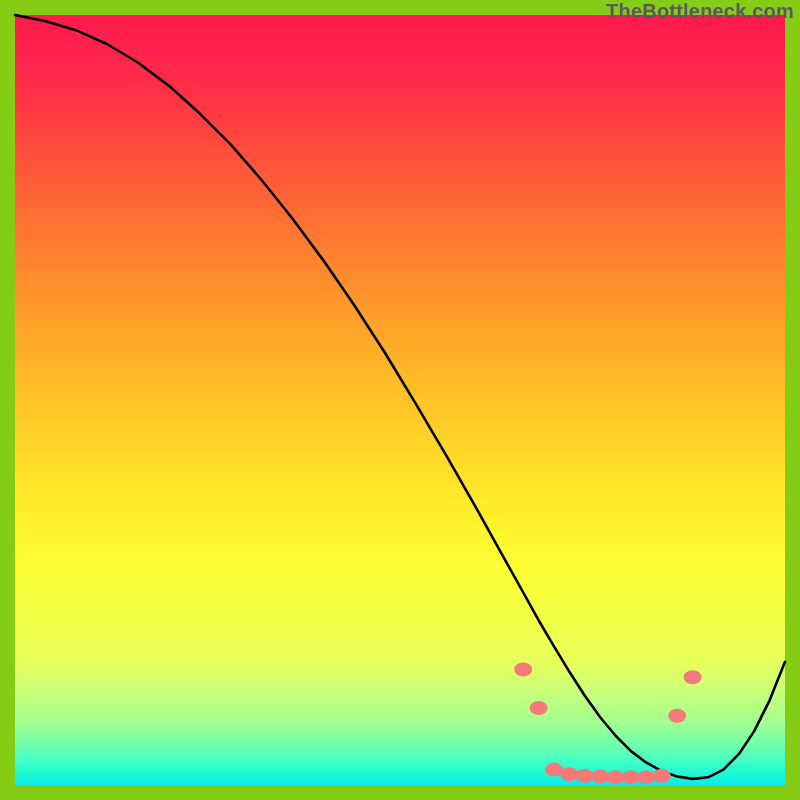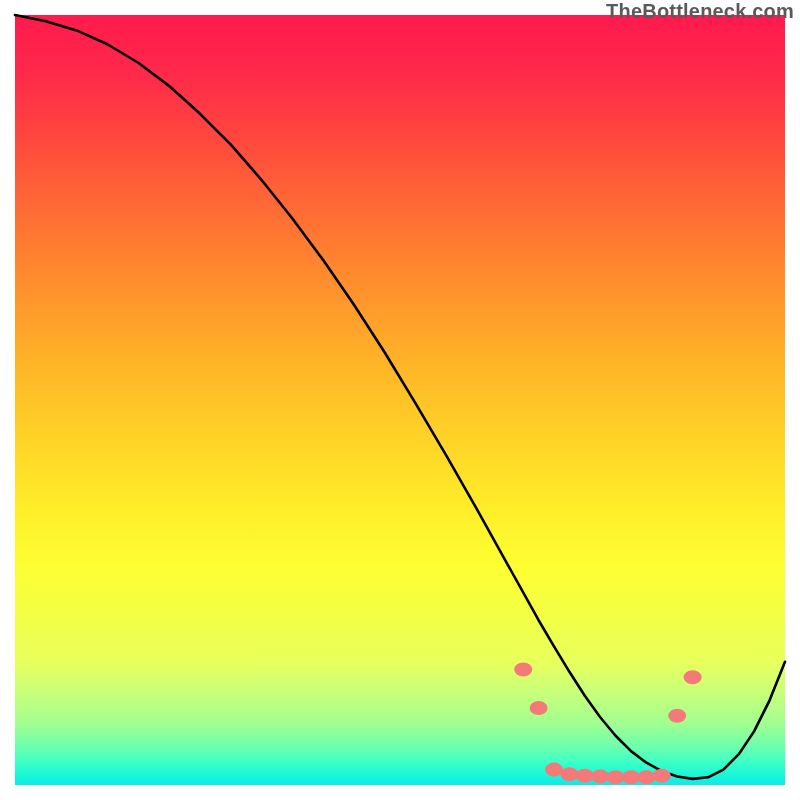--- a/index.html
+++ b/index.html
@@ -1,21 +1,21 @@
 <!DOCTYPE html>
 <html><head>
 <meta charset="utf-8">
 <style>
   * { margin: 0; padding: 0; box-sizing: border-box; }
   html, body { width: 800px; height: 800px; overflow: hidden; background: #000; }
   .stage {
     position: relative;
     width: 800px;
     height: 800px;
-    background: #ffffff;
+    background: #84cc16;
   }
   .plot {
     position: absolute;
     left: 15px;
     top: 15px;
     width: 770px;
     height: 770px;
     background: linear-gradient(
       to bottom,
       #ff1a4d 0%,

